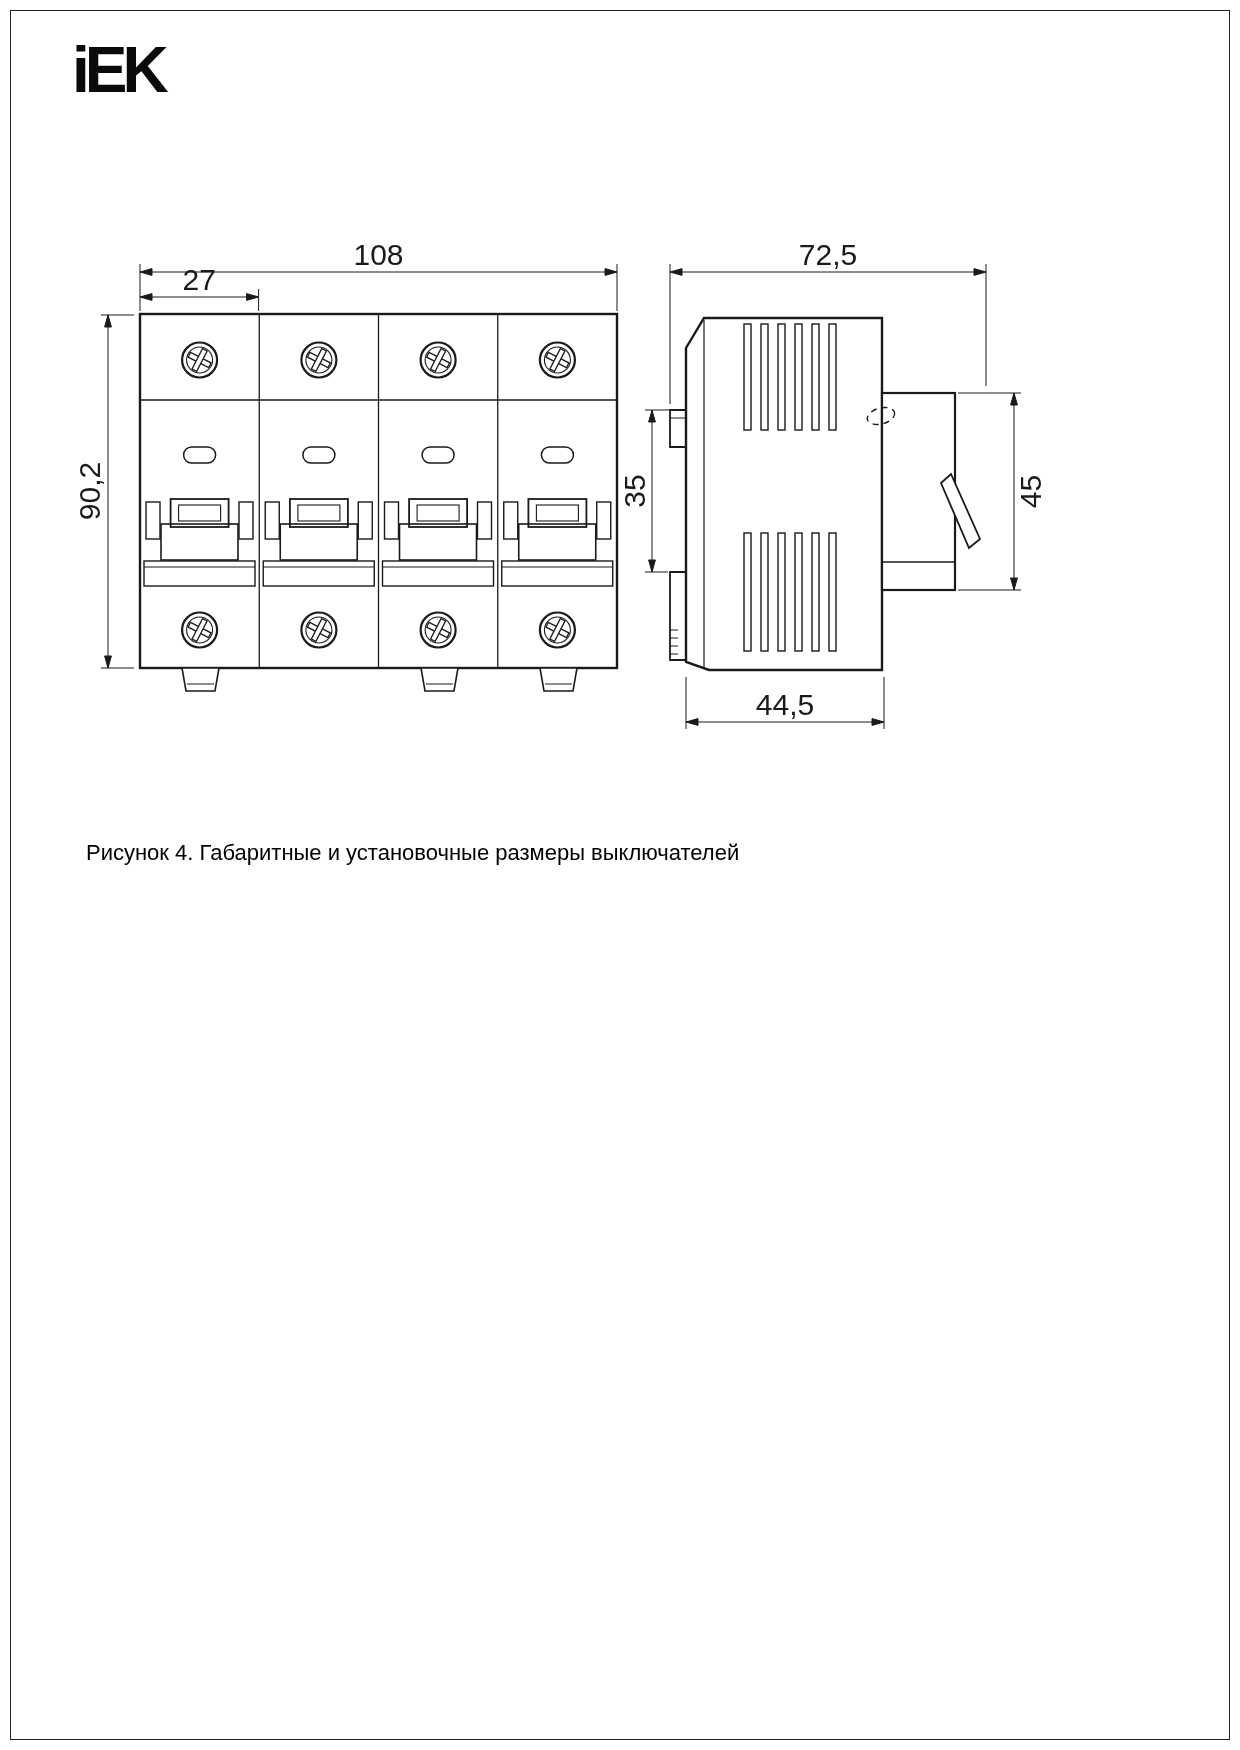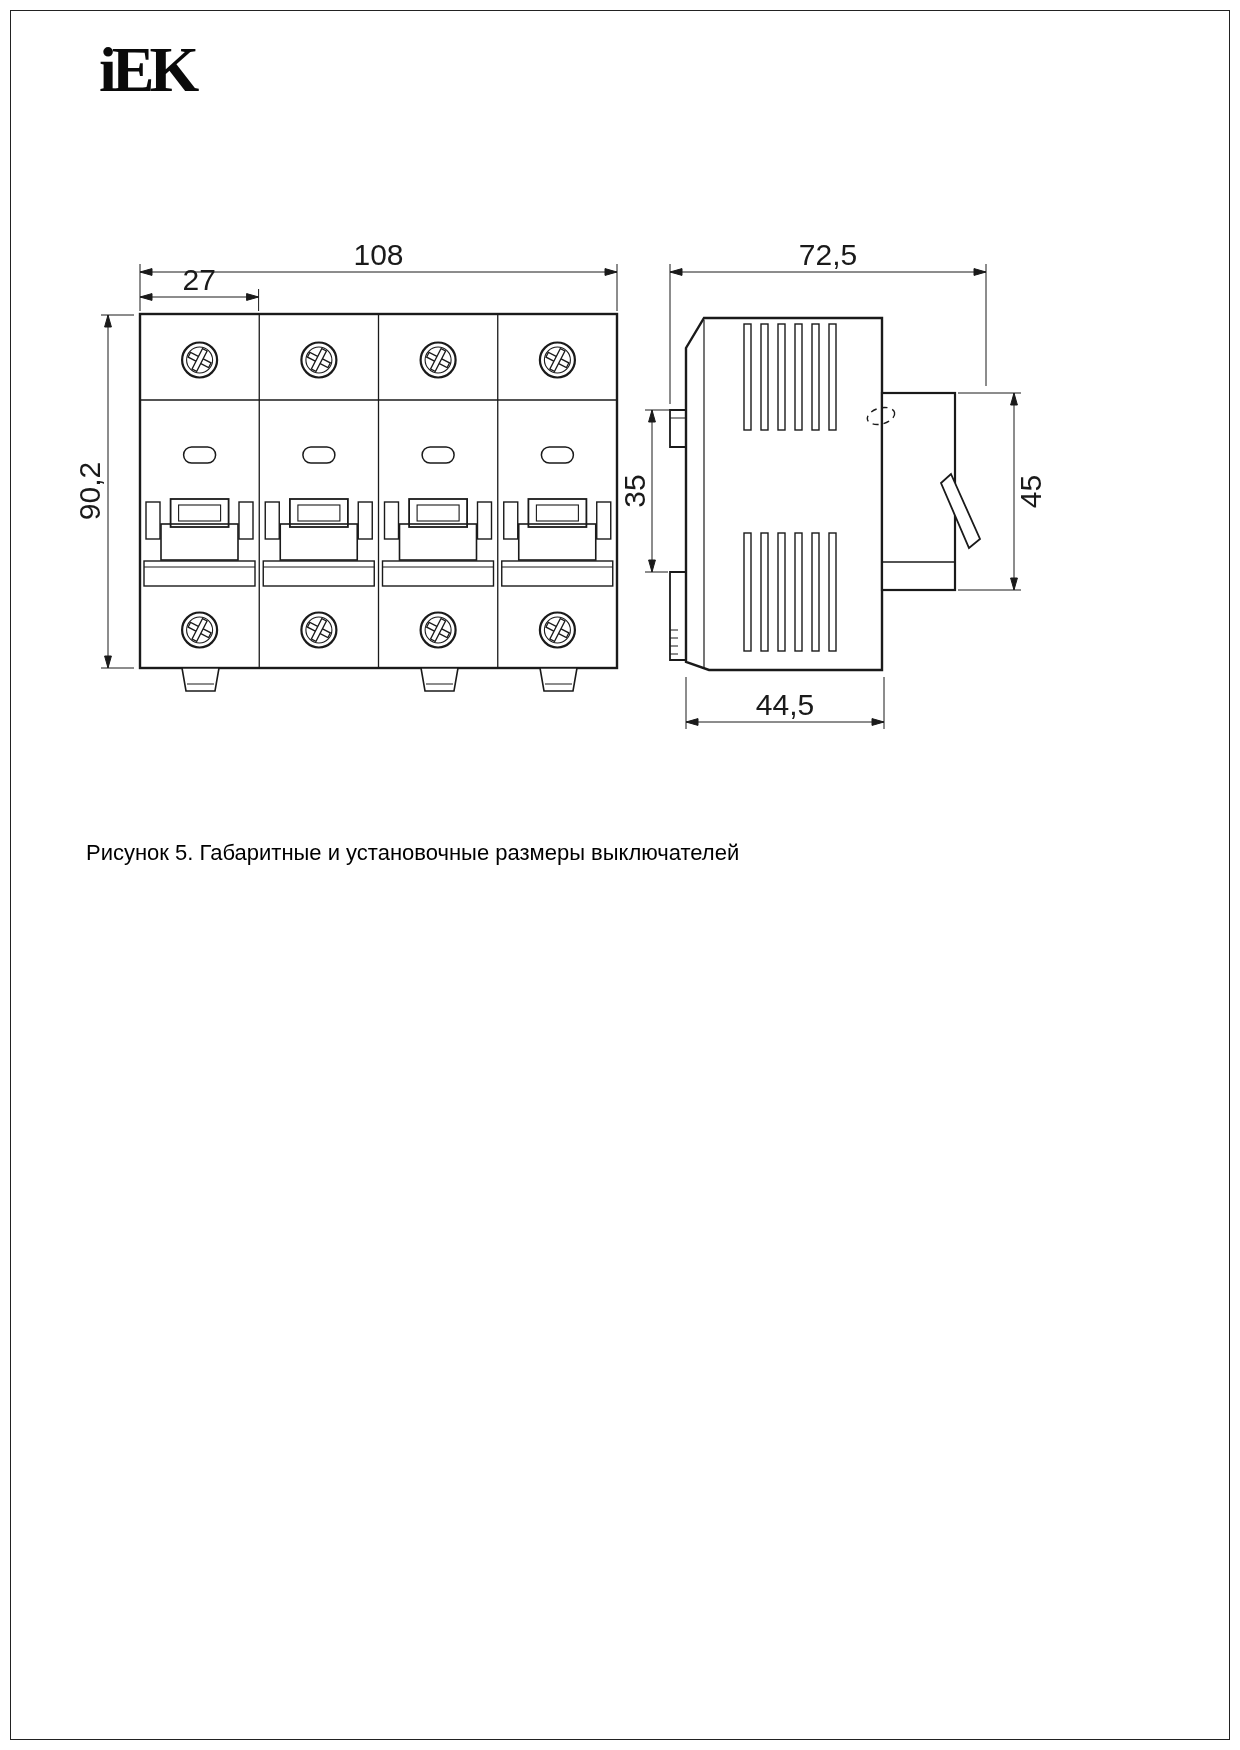--- a/index.html
+++ b/index.html
@@ -14,27 +14,26 @@
   .page-border {
     position: absolute;
     left: 10px; top: 10px; right: 10px; bottom: 10px;
     border: 1px solid #222222;
     pointer-events: none;
   }
   .logo {
     position: absolute;
     left: 72px;
     top: 38px;
-    font-family: Liberation Serif, serif;
+    font-family: Liberation Sans, sans-serif;
     font-weight: bold;
     font-size: 64px;
     letter-spacing: -5px;
     line-height: 1;
     color: #0a0a0a;
-    margin-left: 27px;
   }
   .caption {
     position: absolute;
     left: 86px;
     top: 840px;
     font-size: 22px;
     color: #000000;
   }
   svg.drawing {
     position: absolute;
@@ -262,13 +261,13 @@
 
     <g>
       <line x1="686" y1="722" x2="884" y2="722" fill="none"></line>
       <polygon points="686,722 698,718.6 698,725.4"></polygon>
       <polygon points="884,722 872,718.6 872,725.4"></polygon>
       <text x="785" y="715" text-anchor="middle">44,5</text>
     </g>
   </g>
 </svg>
 
-<div class="caption">Рисунок 5. Габаритные и установочные размеры выключателей</div>
+<div class="caption">Рисунок 4. Габаритные и установочные размеры выключателей</div>
 
 </body></html>

